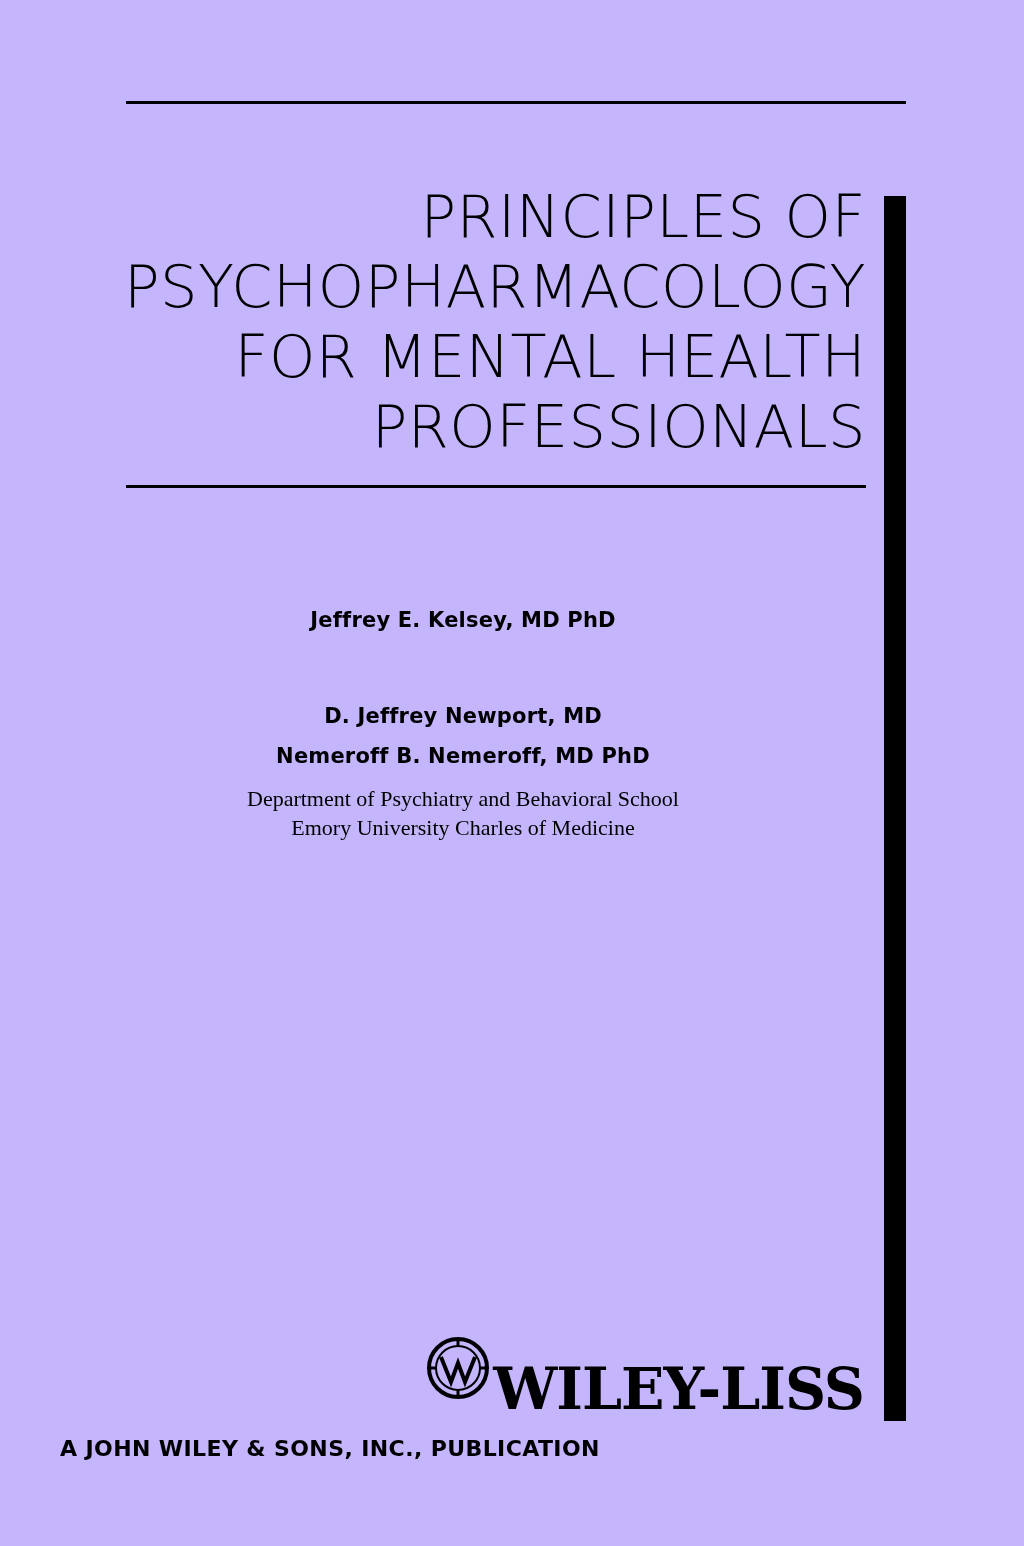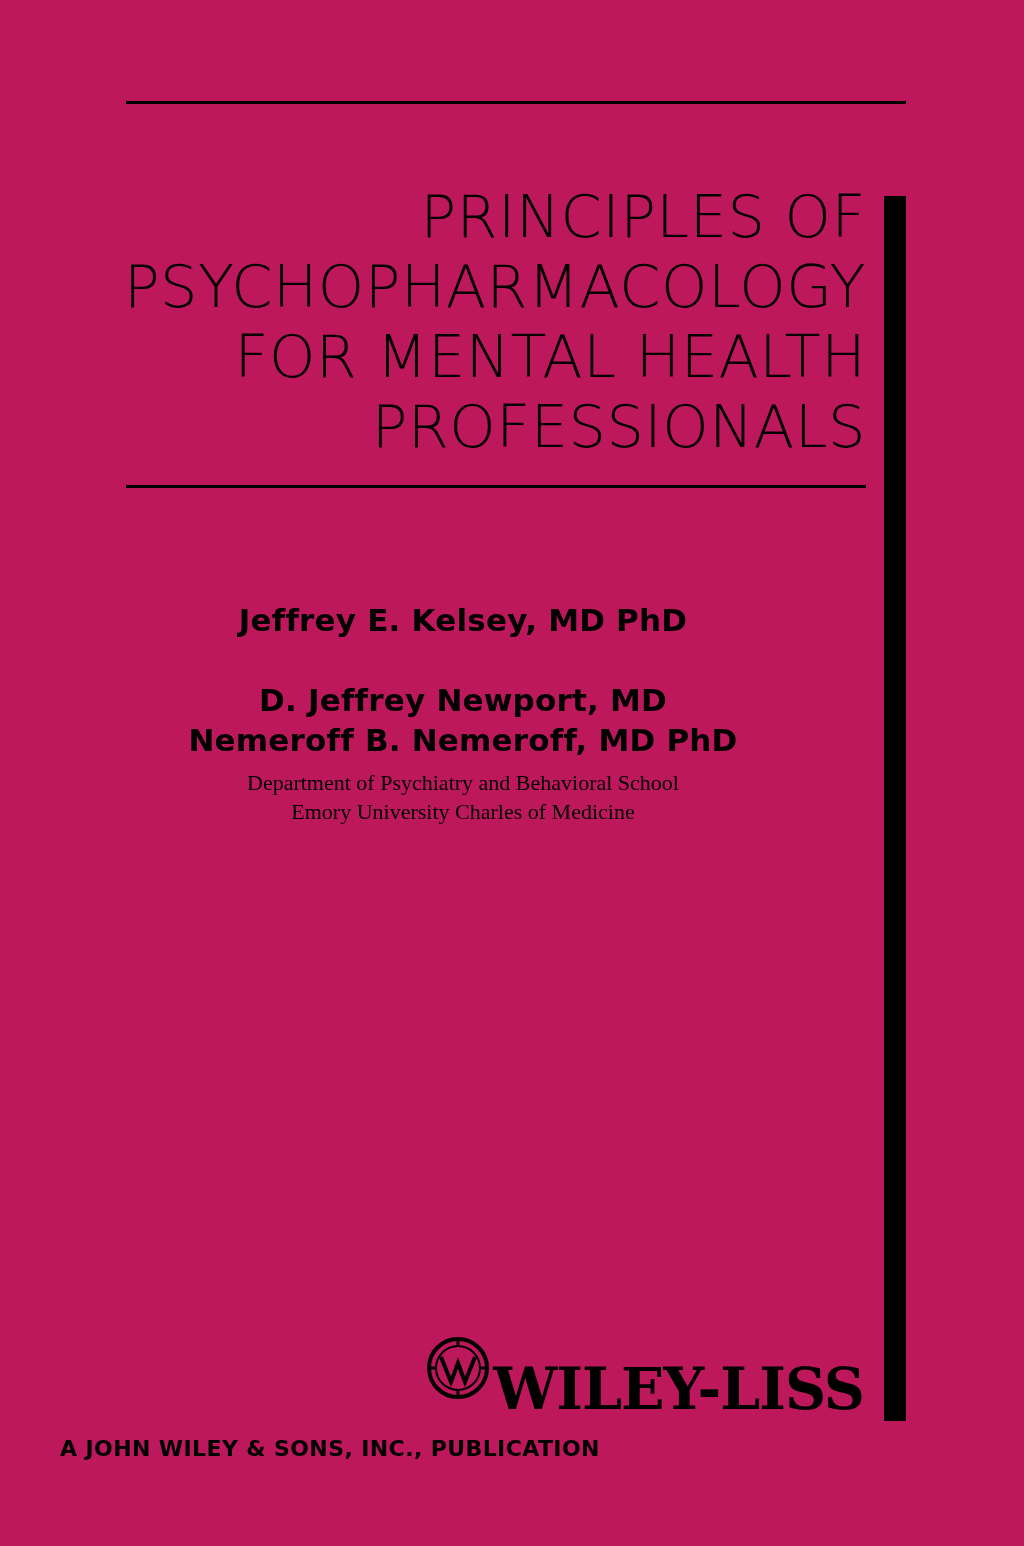--- a/index.html
+++ b/index.html
@@ -12,21 +12,21 @@
     height: 1546px;
     position: relative;
     font-family: "Liberation Sans", sans-serif;
     color: #000000;
     overflow: hidden;
   }
 
   .page {
     position: absolute;
     inset: 0;
-    background: #be185d;
+    background: #c4b5fd;
   }
 
   
   .vbar {
     position: absolute;
     left: 884px;
     top: 196px;
     width: 22px;
     height: 1225px;
     background: #000000;
@@ -72,32 +72,32 @@
   .authors {
     position: absolute;
     left: 60px;
     top: 600px;
     width: 806px;
     text-align: center;
   }
   .author-name {
     font-family: "DejaVu Sans", sans-serif;
     font-weight: bold;
-    font-size: 31px;
+    font-size: 21px;
     line-height: 40px;
     letter-spacing: 0.2px;
   }
   .affil {
     font-family: "Liberation Serif", serif;
     font-size: 22px;
     line-height: 29px;
     margin-top: 6px;
   }
   .group-2 {
-    margin-top: 40px;
+    margin-top: 56px;
   }
   .group-2 .affil {
     margin-top: 8px;
   }
 
   
   .pub {
     position: absolute;
     left: 60px;
     top: 1315px;

